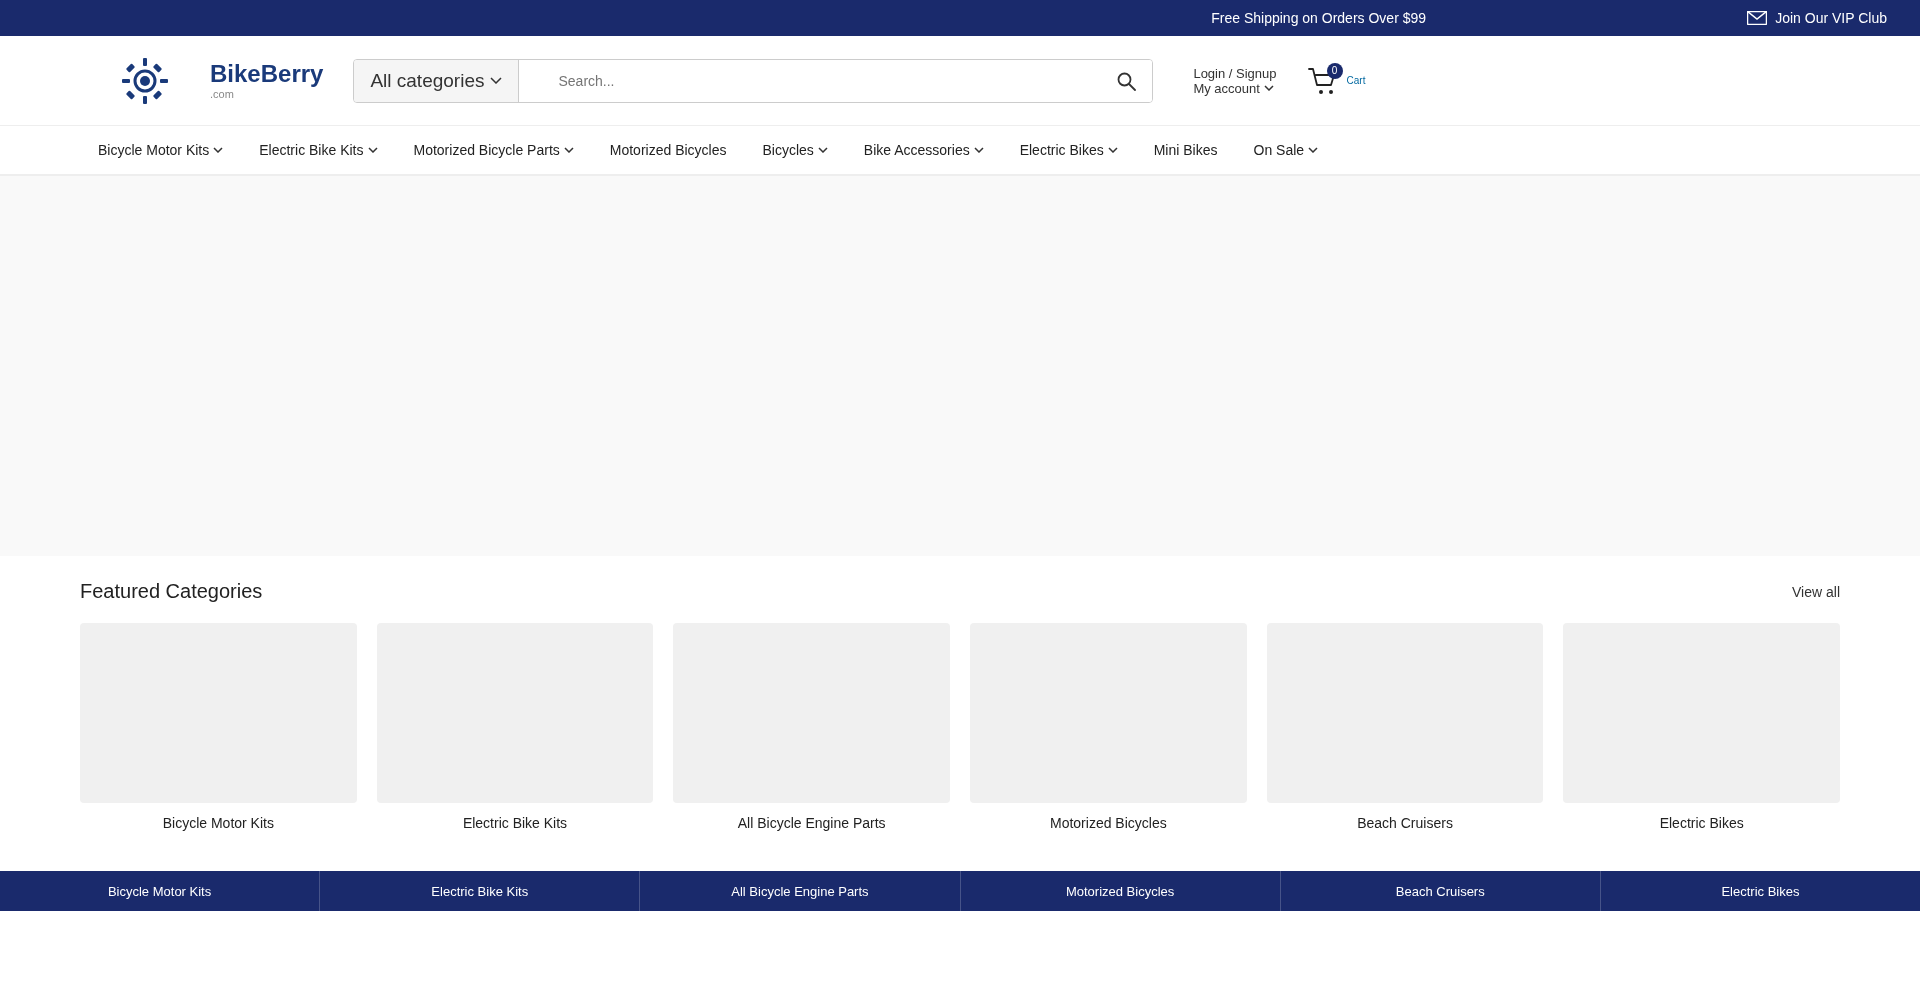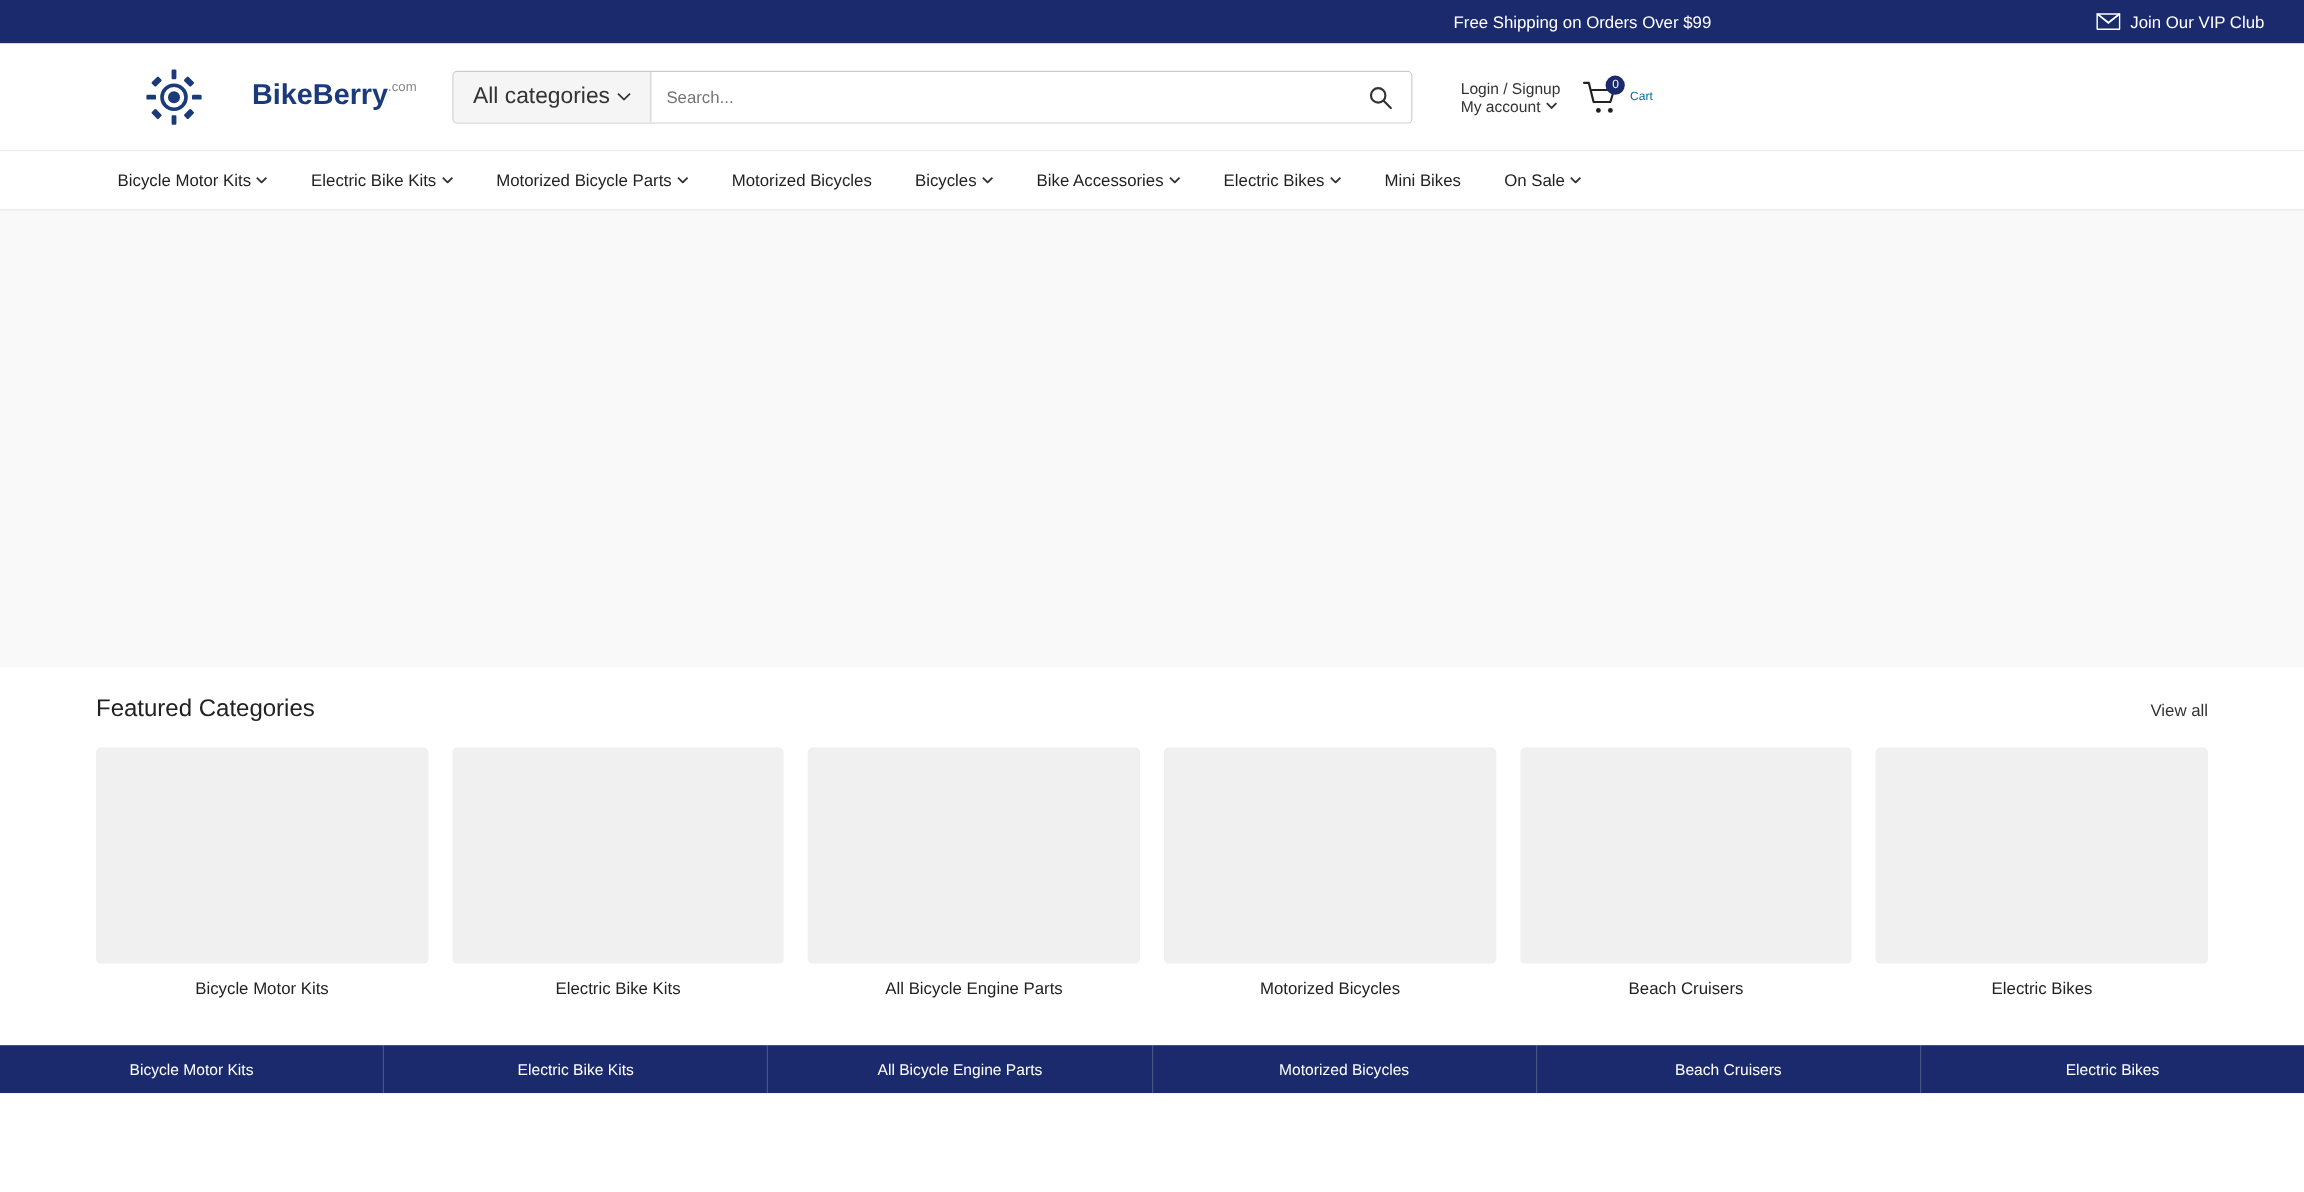--- a/index.html
+++ b/index.html
@@ -69,35 +69,36 @@
       cursor: pointer;
     }
     .search-category svg { margin-left: 6px; }
     .search-input {
       flex: 1;
       border: none;
       outline: none;
       padding: 0 12px;
       font-size: 14px;
       height: 100%;
+      margin-left: 27px;
     }
     .search-btn {
       padding: 0 16px;
       background: #fff;
       border: none;
       cursor: pointer;
       height: 100%;
       display: flex;
       align-items: center;
     }
 
     .header-right {
       display: flex;
       align-items: center;
-      gap: 18px;
+      gap: 30px;
       margin-left: 40px;
     }
     .account-links { display: flex; flex-direction: column; font-size: 14px; }
     .account-links .login { color: #333; font-size: 13px; }
     .account-links .my-account { display: flex; align-items: center; gap: 4px; color: #333; font-size: 13px; }
     .cart-wrap { display: flex; align-items: center; gap: 8px; cursor: pointer; }
     .cart-icon { position: relative; }
     .cart-count {
       position: absolute;
       top: -6px; right: -8px;
@@ -241,21 +242,21 @@
         <rect x="23" y="2" width="4" height="8" rx="1" fill="#1a3a7a"></rect>
         <rect x="23" y="40" width="4" height="8" rx="1" fill="#1a3a7a"></rect>
         <rect x="2" y="23" width="8" height="4" rx="1" fill="#1a3a7a"></rect>
         <rect x="40" y="23" width="8" height="4" rx="1" fill="#1a3a7a"></rect>
         <rect x="8" y="8" width="5" height="8" rx="1" fill="#1a3a7a" transform="rotate(45 10.5 12)"></rect>
         <rect x="35" y="35" width="5" height="8" rx="1" fill="#1a3a7a" transform="rotate(45 37.5 39)"></rect>
         <rect x="8" y="35" width="5" height="8" rx="1" fill="#1a3a7a" transform="rotate(-45 10.5 39)"></rect>
         <rect x="35" y="8" width="5" height="8" rx="1" fill="#1a3a7a" transform="rotate(-45 37.5 12)"></rect>
       </svg>
     </div>
-    <div style="display:flex;flex-direction:row;line-height:1.1">
+    <div style="display:flex;flex-direction:column;line-height:1.1">
       <span style="font-size:24px;font-weight:bold;color:#1a3a7a;">BikeBerry</span>
       <span style="font-size:11px;color:#888;">.com</span>
     </div>
   </div>
 
   <div class="search-wrap">
     <div class="search-category">
       <span>All categories</span>
       <svg width="12" height="7" viewBox="0 0 12 7">
         <polyline points="1,1 6,6 11,1" stroke="#333" stroke-width="1.5" fill="none"></polyline>

